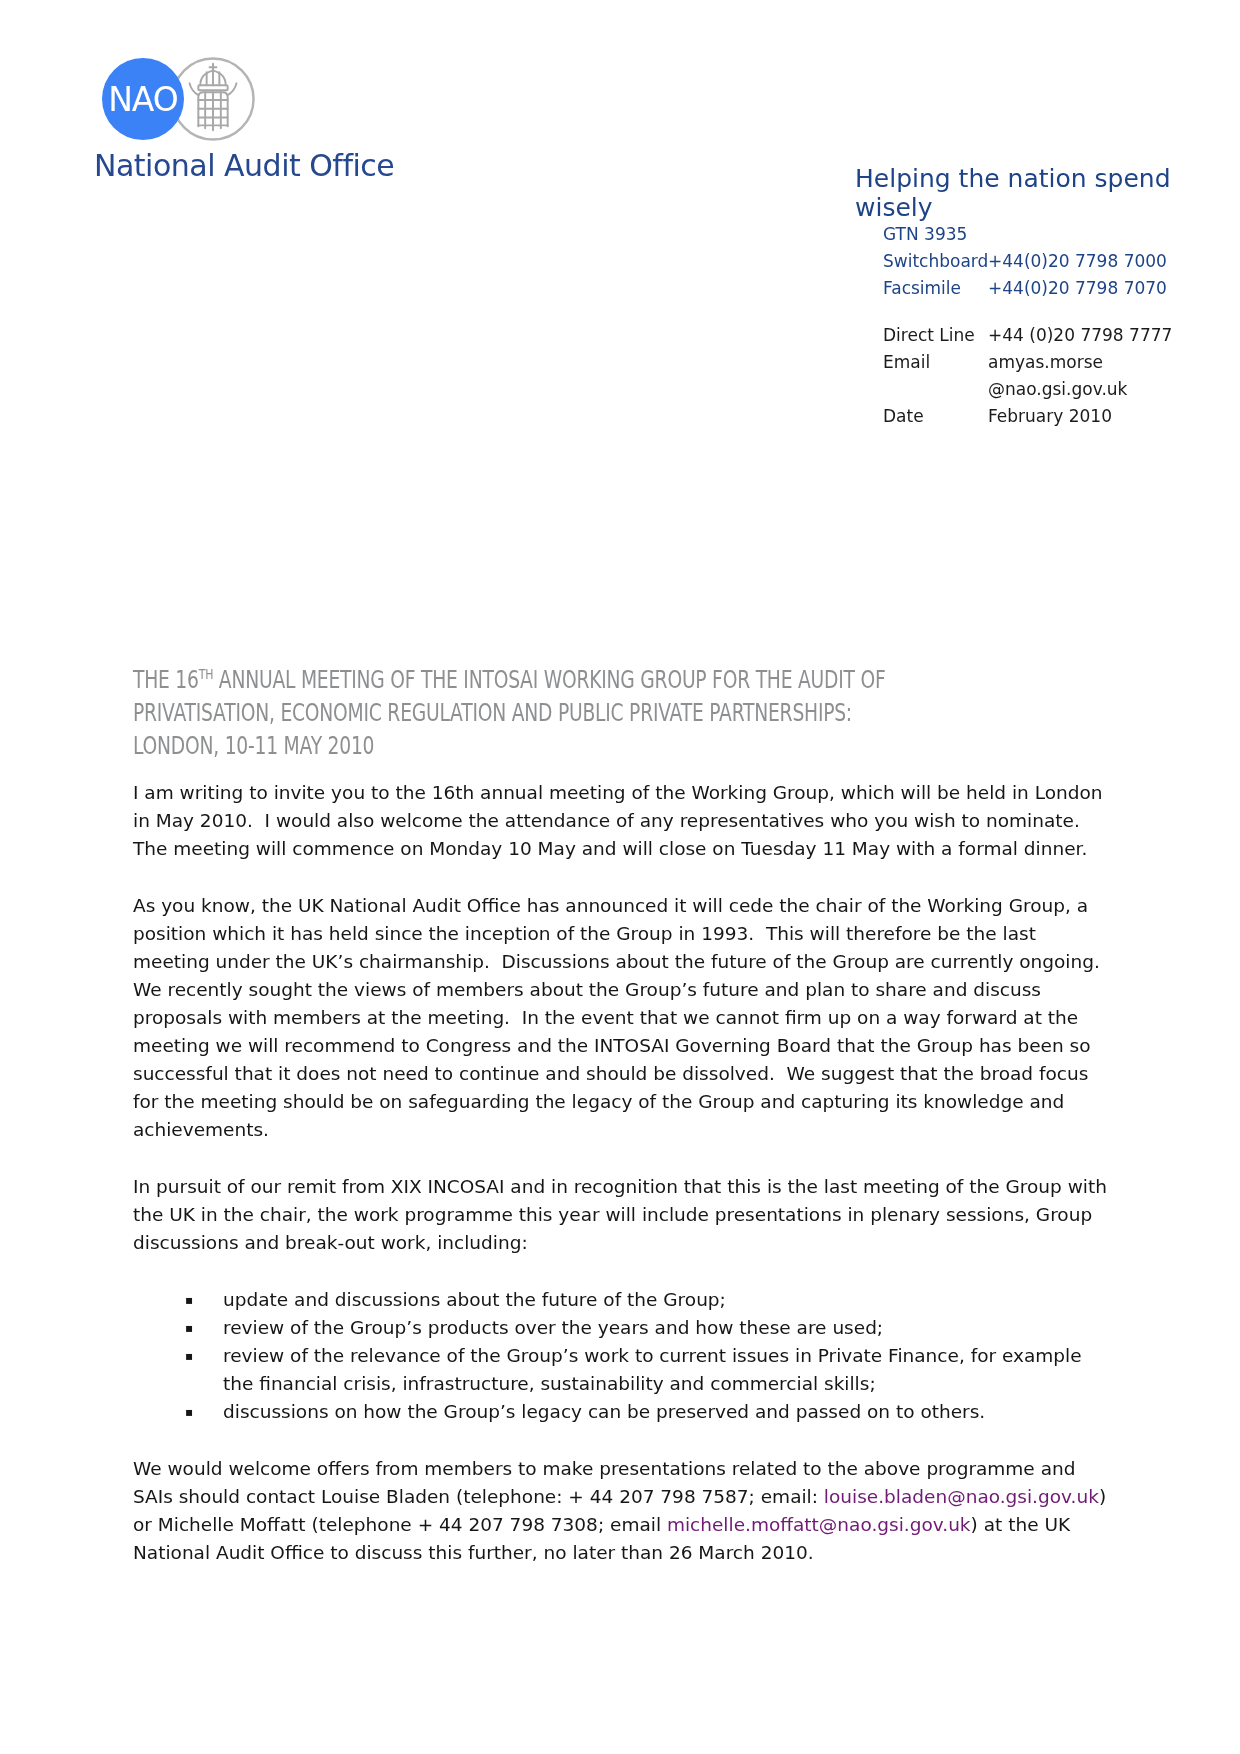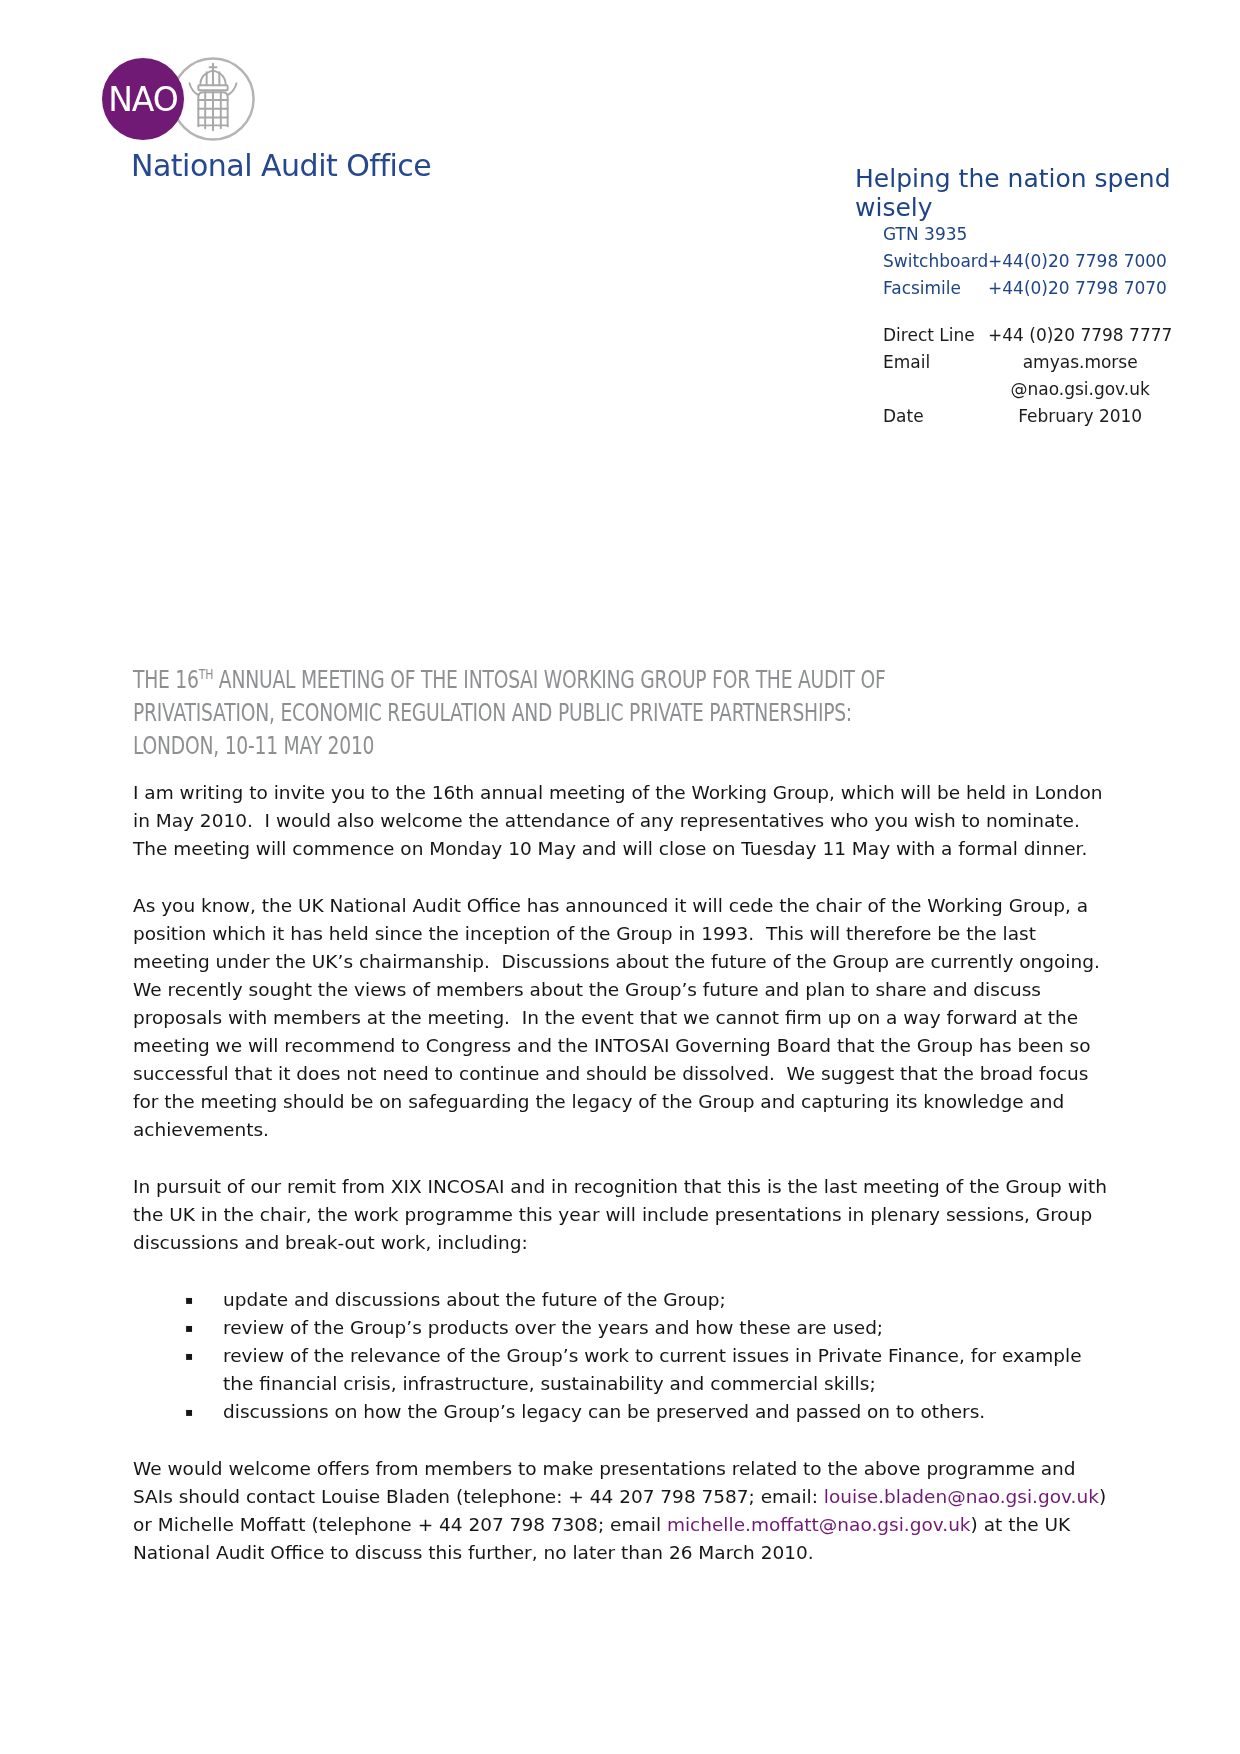--- a/index.html
+++ b/index.html
@@ -2,32 +2,32 @@
 <html><head>
 <meta charset="utf-8">
 <style>
   html,body{margin:0;padding:0;background:#ffffff;}
   .page{position:relative;width:1240px;height:1754px;background:#ffffff;overflow:hidden;
         font-family:"DejaVu Sans","Liberation Sans",sans-serif;}
 
   
   .crest-circle{position:absolute;left:170px;top:56px;width:86px;height:86px;}
   .nao-circle{position:absolute;left:102px;top:58px;width:82px;height:82px;border-radius:50%;
-              background:#701a75;color:#ffffff;display:flex;align-items:center;justify-content:center;
+              background:#3b82f6;color:#ffffff;display:flex;align-items:center;justify-content:center;
               font-size:33px;letter-spacing:-1px;font-weight:400;z-index:2;}
-  .org-name{position:absolute;left:94px;top:148px;font-size:30px;color:#26488f;letter-spacing:-0.5px;margin-left:37px;}
+  .org-name{position:absolute;left:94px;top:148px;font-size:30px;color:#26488f;letter-spacing:-0.5px;}
 
   .tagline{position:absolute;left:855px;top:164px;font-size:25px;color:#1e4487;}
 
   .contact{position:absolute;left:855px;font-size:17px;line-height:27px;margin-left:28px;}
   .contact-blue{top:221px;color:#1e4487;}
   .contact-black{top:322px;color:#1b1b1b;}
   .c-row{display:grid;grid-template-columns:105px auto;}
   .c-label{white-space:nowrap;}
-  .c-value{white-space:nowrap;text-align:center;}
+  .c-value{white-space:nowrap;}
 
   
   .letter{position:absolute;left:133px;top:664px;width:982px;color:#161616;
           font-size:18.5px;line-height:28px;}
   .heading{color:#8e8f91;font-size:24px;line-height:33px;letter-spacing:-0.3px;
            transform:scaleX(0.78);transform-origin:0 0;margin:0 0 16px 0;}
   .h-line{white-space:nowrap;}
   .heading sup{font-size:14px;line-height:0;vertical-align:9px;}
   .para{margin:0 0 29px 0;white-space:pre-wrap;}
   .bullets{margin:0 0 29px 0;}

